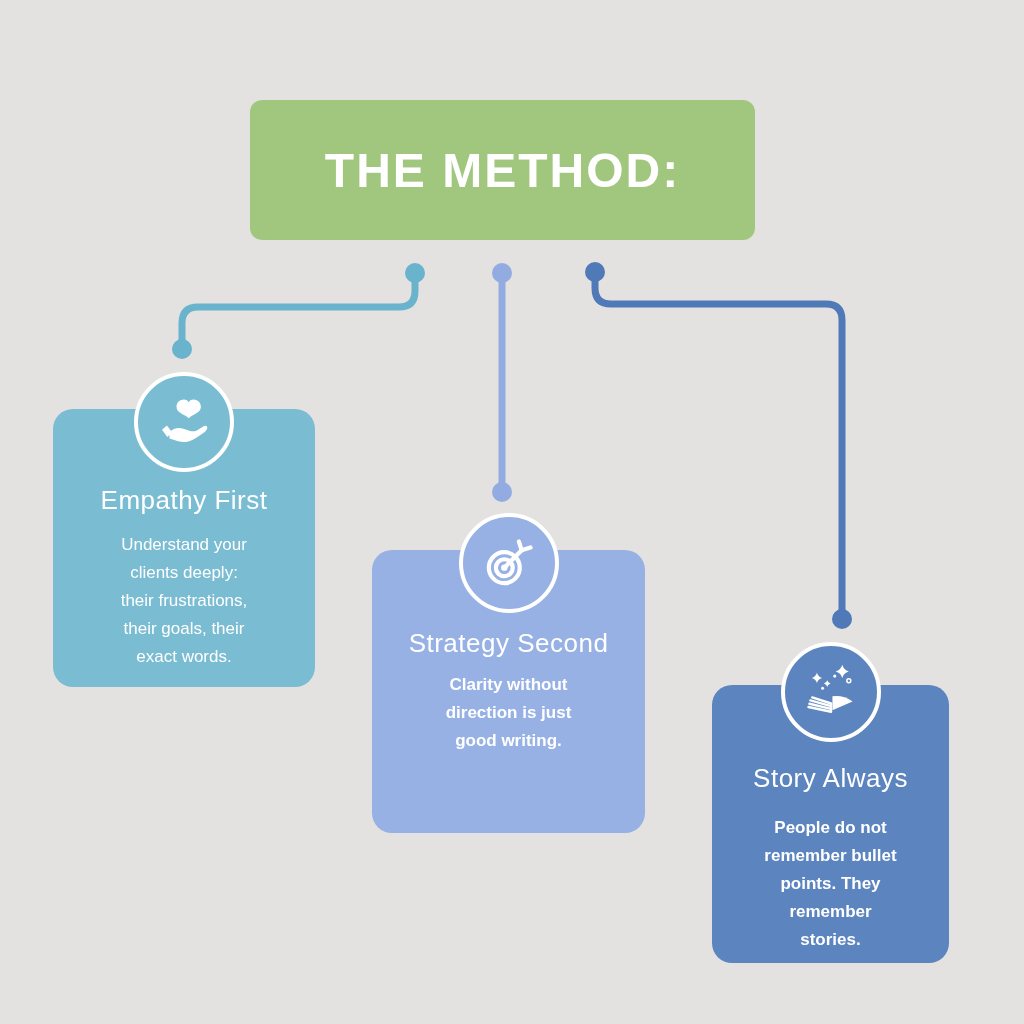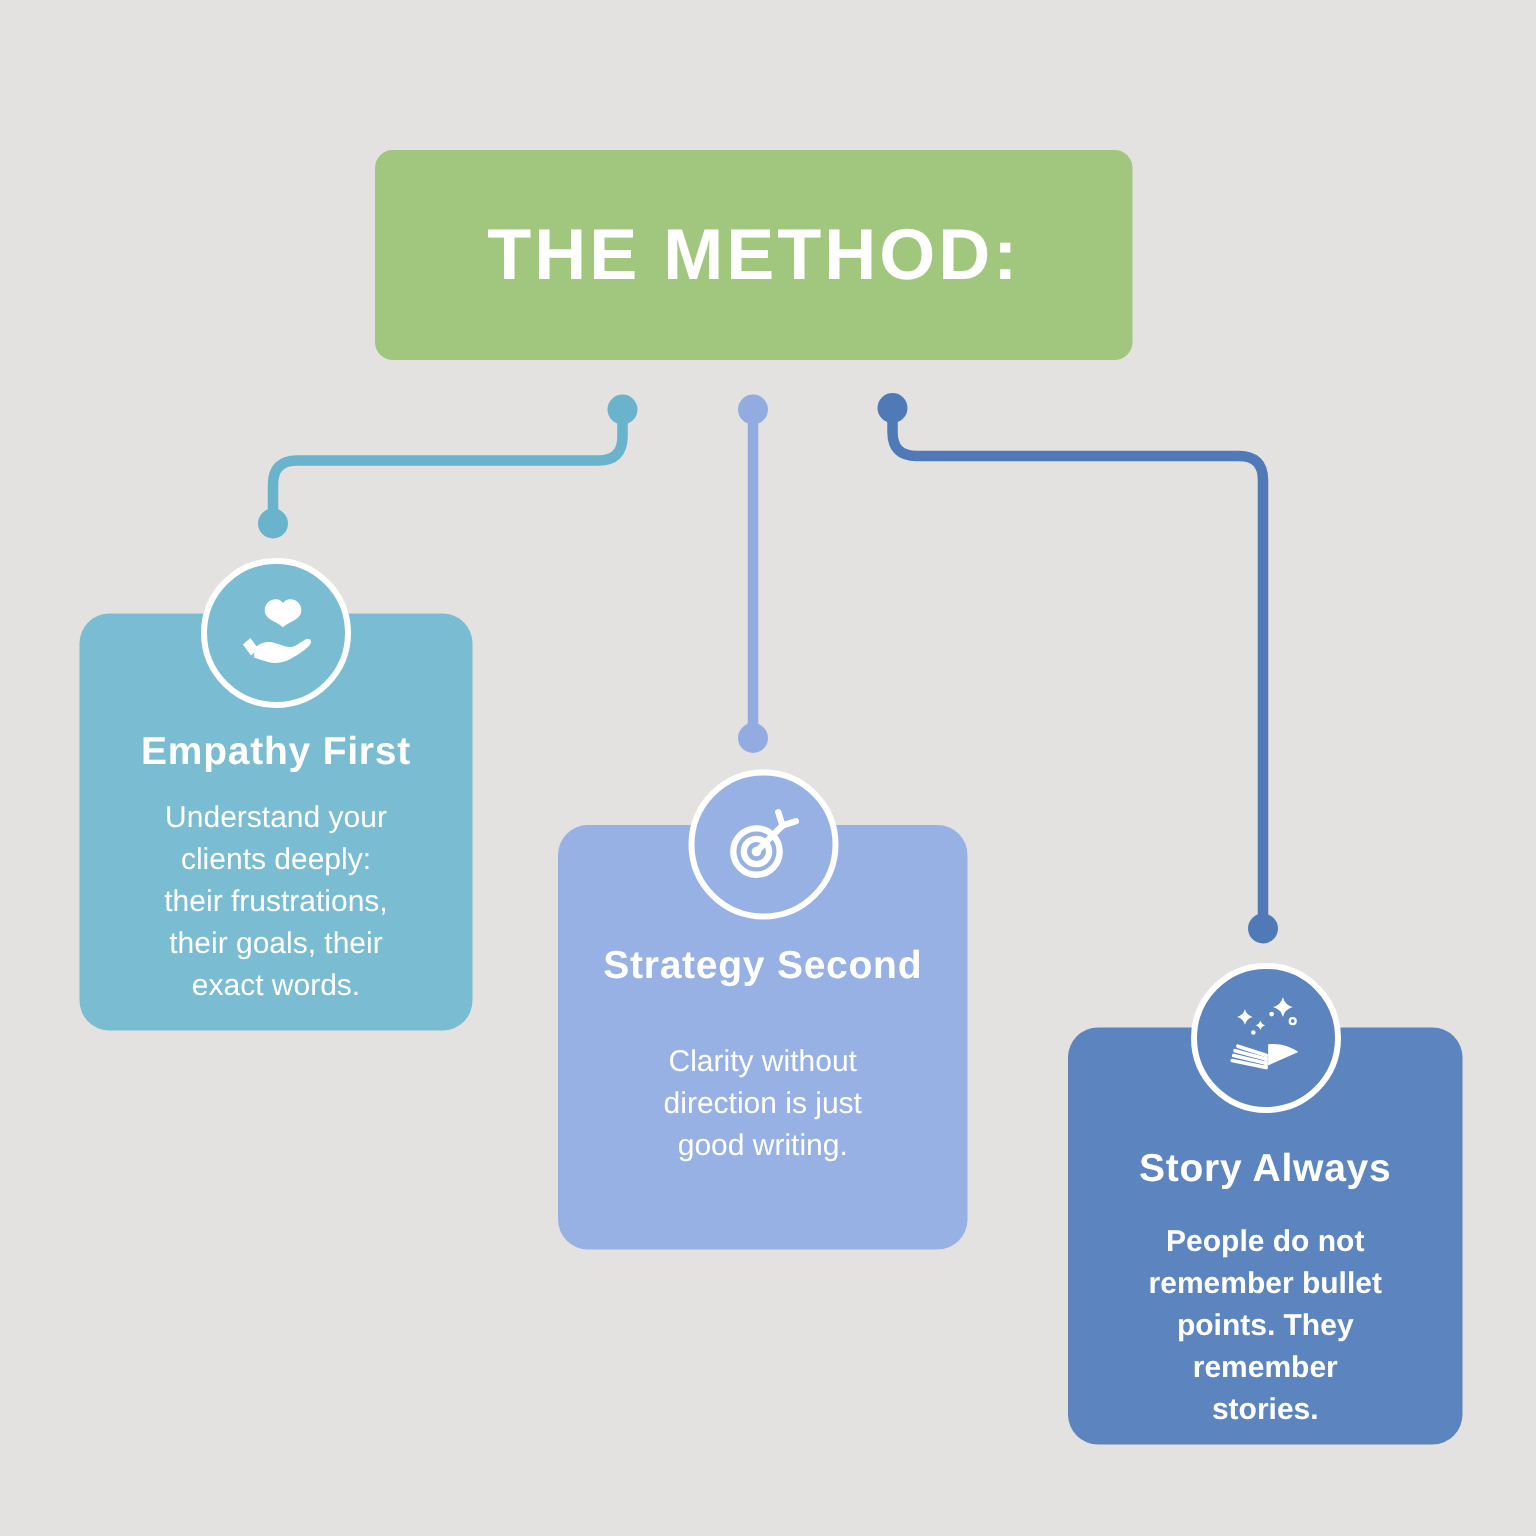--- a/index.html
+++ b/index.html
@@ -57,50 +57,50 @@
     left: 50%; transform: translateX(-50%);
     width: 100px; height: 100px;
     box-sizing: border-box;
     border: 4px solid var(--text_white, #fff);
     border-radius: 50%;
     display: flex; align-items: center; justify-content: center;
   }
   .card h2 {
     margin: 0;
     font-size: 26px;
-    font-weight: bold;
+    font-weight: normal;
     letter-spacing: 0.5px;
   }
   .card p {
     margin: 15px 0 0;
-    font-size: 20px;
+    font-size: 17px;
     line-height: 28px;
     white-space: pre-line;
   }
 
   .card-empathy {
     left: 53px; top: 409px;
     width: 262px; height: 278px;
     background: var(--card_teal, #7ABCD2);
     padding-top: 76px;
   }
   .card-empathy .badge { top: -37px; background: var(--card_teal, #7ABCD2); }
 
   .card-strategy {
     left: 372px; top: 550px;
     width: 273px; height: 283px;
     background: var(--card_periwinkle, #97B1E4);
     padding-top: 78px;
   }
   .card-strategy .badge { top: -37px; background: var(--card_periwinkle, #97B1E4); }
-  .card-strategy p { margin-top: 35px; }
+  .card-strategy p { margin-top: 12px; font-weight: bold; }
 
   .card-story {
     left: 712px; top: 685px;
-    width: 263px; height: 278px;
+    width: 237px; height: 278px;
     background: var(--card_blue, #5C84BE);
     padding-top: 78px;
   }
   .card-story .badge { top: -43px; background: var(--card_blue, #5C84BE); }
   .card-story p { margin-top: 20px; font-weight: bold; }
 
   .badge svg { display: block; }
 </style>
 </head>
 <body>

